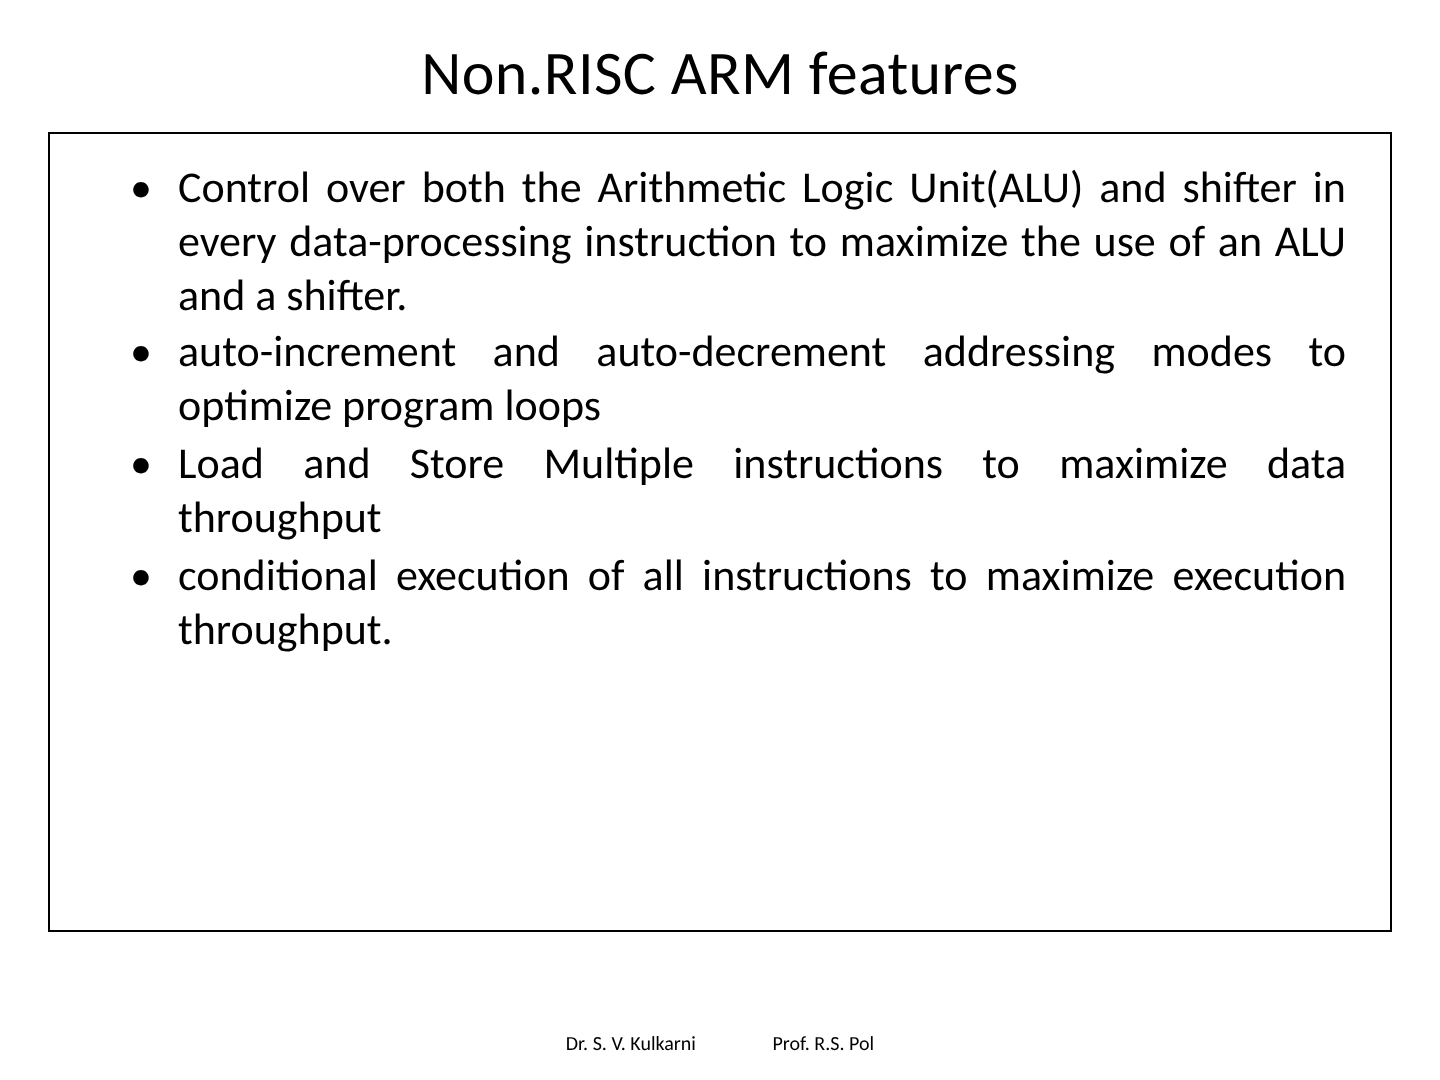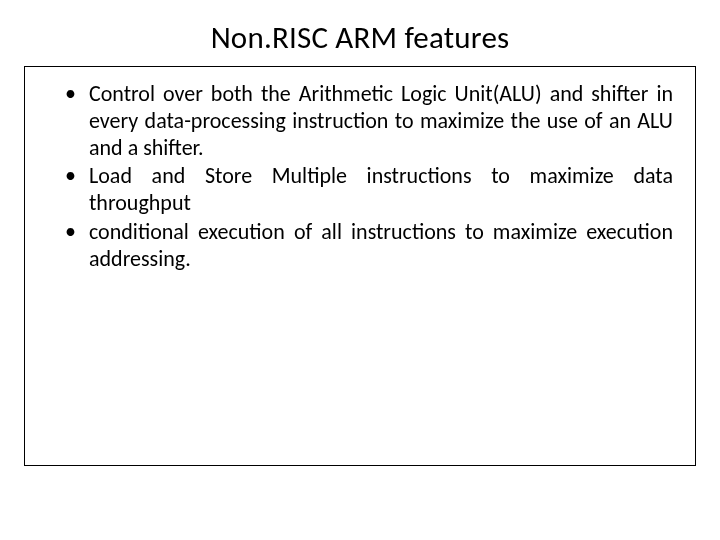--- a/index.html
+++ b/index.html
@@ -56,19 +56,24 @@
   .footer .line1 span { margin: 0 18px; }
 </style>
 </head>
 <body>
 
 <h1 class="title">Non.RISC ARM features</h1>
 
 <div class="content-box">
   <ul>
     <li>Control over both the Arithmetic Logic Unit(ALU) and shifter in every data-processing instruction to maximize the use of an ALU and a shifter.</li>
+    <li>auto-increment and auto-decrement addressing modes to optimize program loops</li>
     <li>Load and Store Multiple instructions to maximize data throughput</li>
-    <li>conditional execution of all instructions to maximize execution addressing.</li>
+    <li>conditional execution of all instructions to maximize execution throughput.</li>
   </ul>
 </div>
 
 <div class="footer">
+  <div class="line1">
+    <span>Dr. S. V. Kulkarni</span>
+    <span>Prof. R.S. Pol</span>
+  </div>
 </div>
 
 </body></html>

